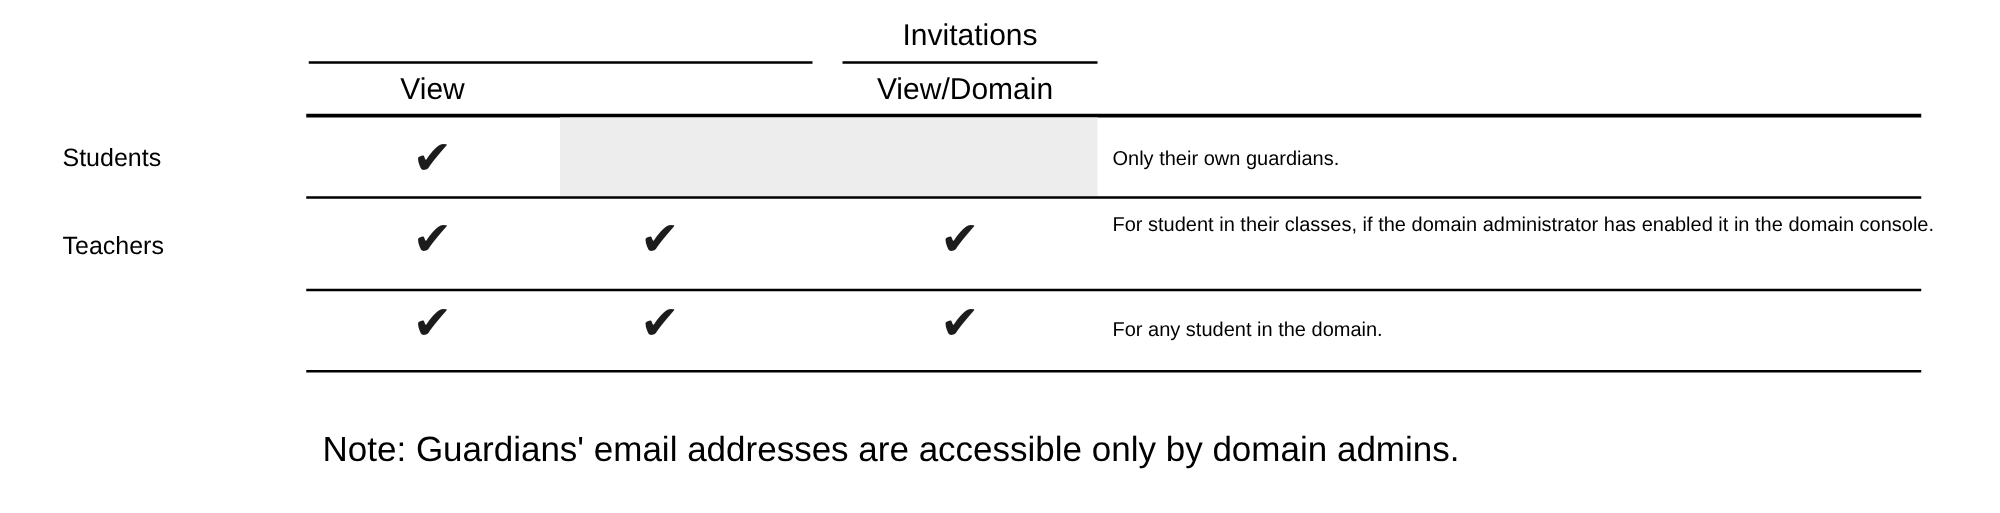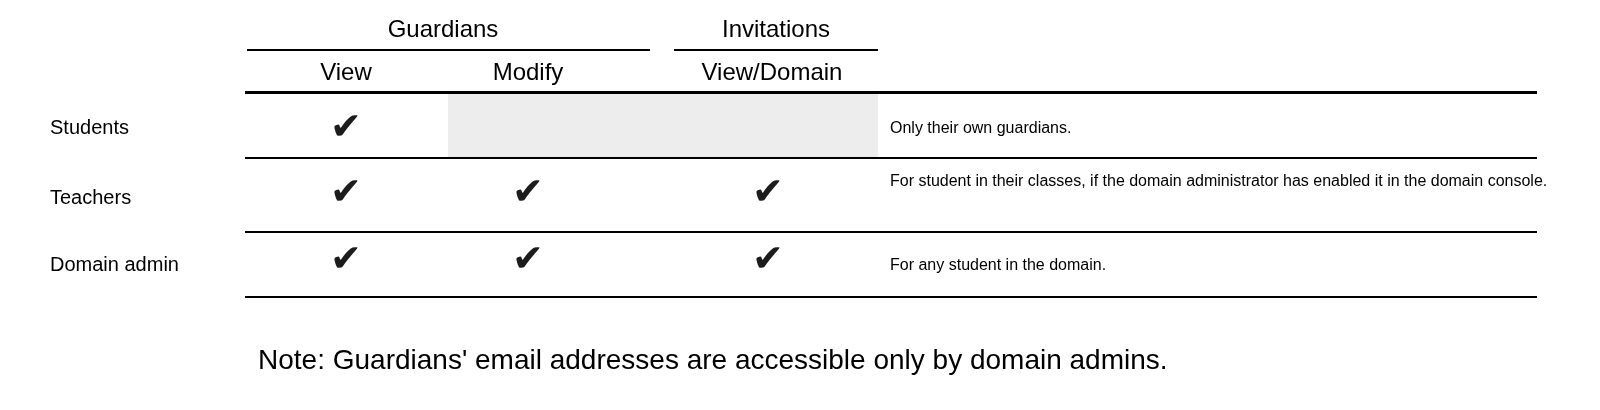--- a/index.html
+++ b/index.html
@@ -33,28 +33,26 @@
   }
   .footnote{
     position:absolute;left:258px;top:346px;font-size:28px;line-height:28px;white-space:nowrap;
   }
 </style>
 </head>
 <body>
 
 <div class="page">
 
-  <div class="hdr" style="left:343px;top:15px;">Guardians</div>
   <div class="hdr" style="left:676px;top:15px;text-align:center;">Invitations</div>
 
   <div class="line" style="left:247px;top:49px;width:403px;height:2px;"></div>
   <div class="line" style="left:674px;top:49px;width:204px;height:2px;"></div>
 
   <div class="hdr" style="left:246px;top:58px;">View</div>
-  <div class="hdr" style="left:428px;top:58px;">Modify</div>
   <div class="hdr" style="left:672px;top:58px;">View/Domain</div>
 
   <div class="line" style="left:245px;top:91px;width:1292px;height:3px;"></div>
 
   <div class="gray-cell"></div>
   <div class="rowlabel" style="top:113px;">Students</div>
   <div class="chk" style="left:246px;top:106px;">✔</div>
   <div class="chk" style="left:428px;top:106px;"></div>
   <div class="chk" style="left:668px;top:106px;"></div>
   <div class="note" style="top:112px;">Only their own guardians.</div>
@@ -62,21 +60,20 @@
   <div class="line" style="left:245px;top:157px;width:1292px;height:2px;"></div>
 
   <div class="rowlabel" style="top:183px;">Teachers</div>
   <div class="chk" style="left:246px;top:171px;">✔</div>
   <div class="chk" style="left:428px;top:171px;">✔</div>
   <div class="chk" style="left:668px;top:171px;">✔</div>
   <div class="note" style="top:165px;width:660px;">For student in their classes, if the domain administrator has enabled it in the domain console.</div>
 
   <div class="line" style="left:245px;top:231px;width:1292px;height:2px;"></div>
 
-  <div class="rowlabel" style="top:250px;">Domain admin</div>
   <div class="chk" style="left:246px;top:238px;">✔</div>
   <div class="chk" style="left:428px;top:238px;">✔</div>
   <div class="chk" style="left:668px;top:238px;">✔</div>
   <div class="note" style="top:249px;">For any student in the domain.</div>
 
   <div class="line" style="left:245px;top:296px;width:1292px;height:2px;"></div>
 
   <div class="footnote">Note: Guardians' email addresses are accessible only by domain admins.</div>
 
 </div>

